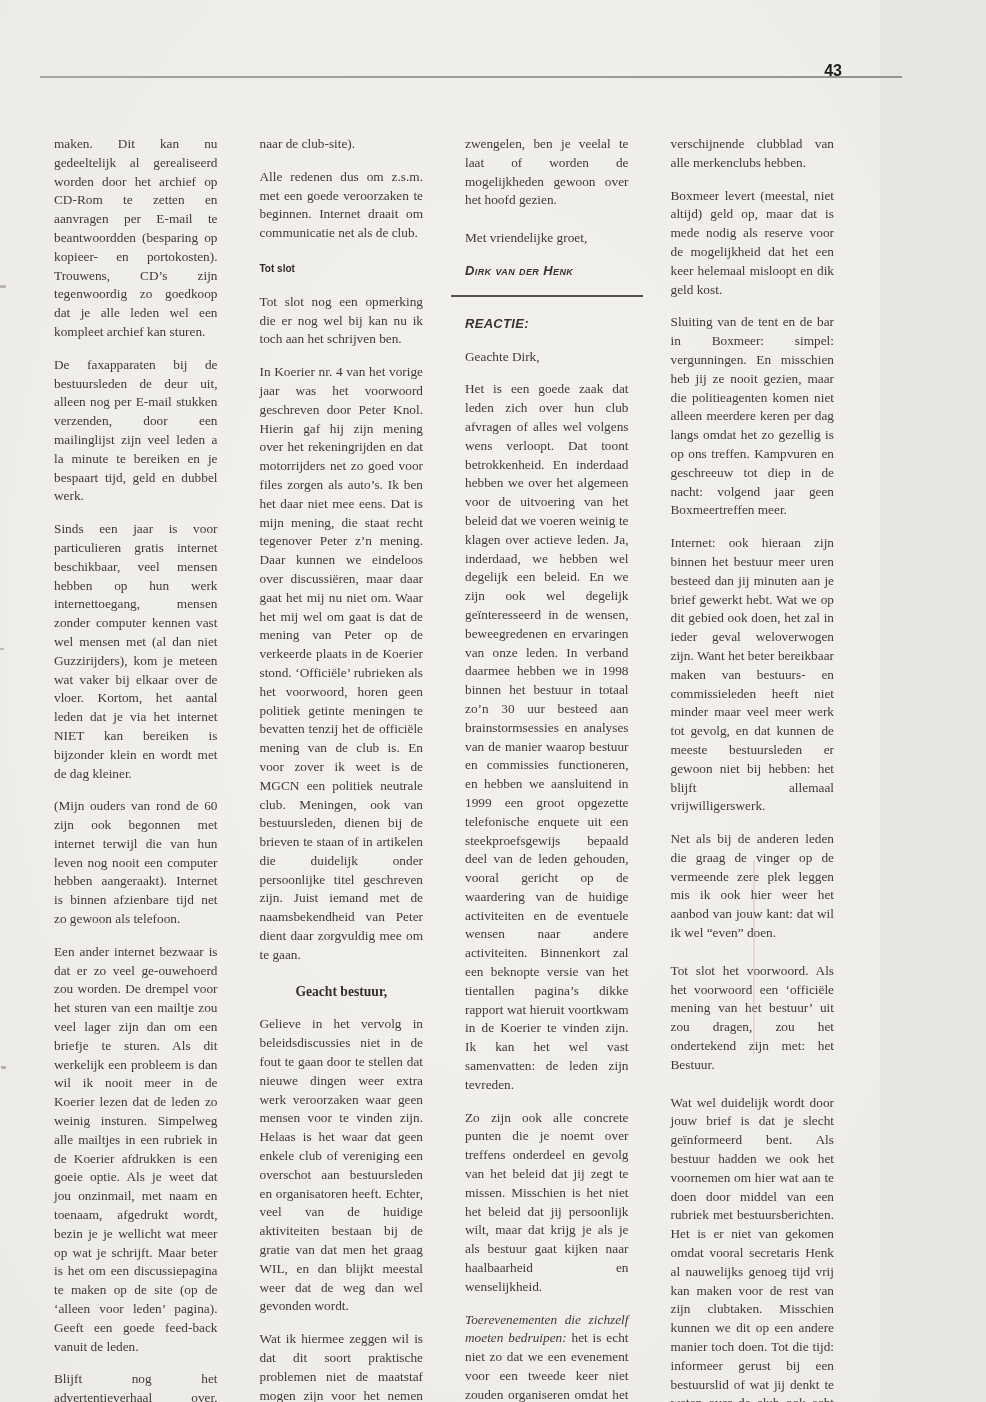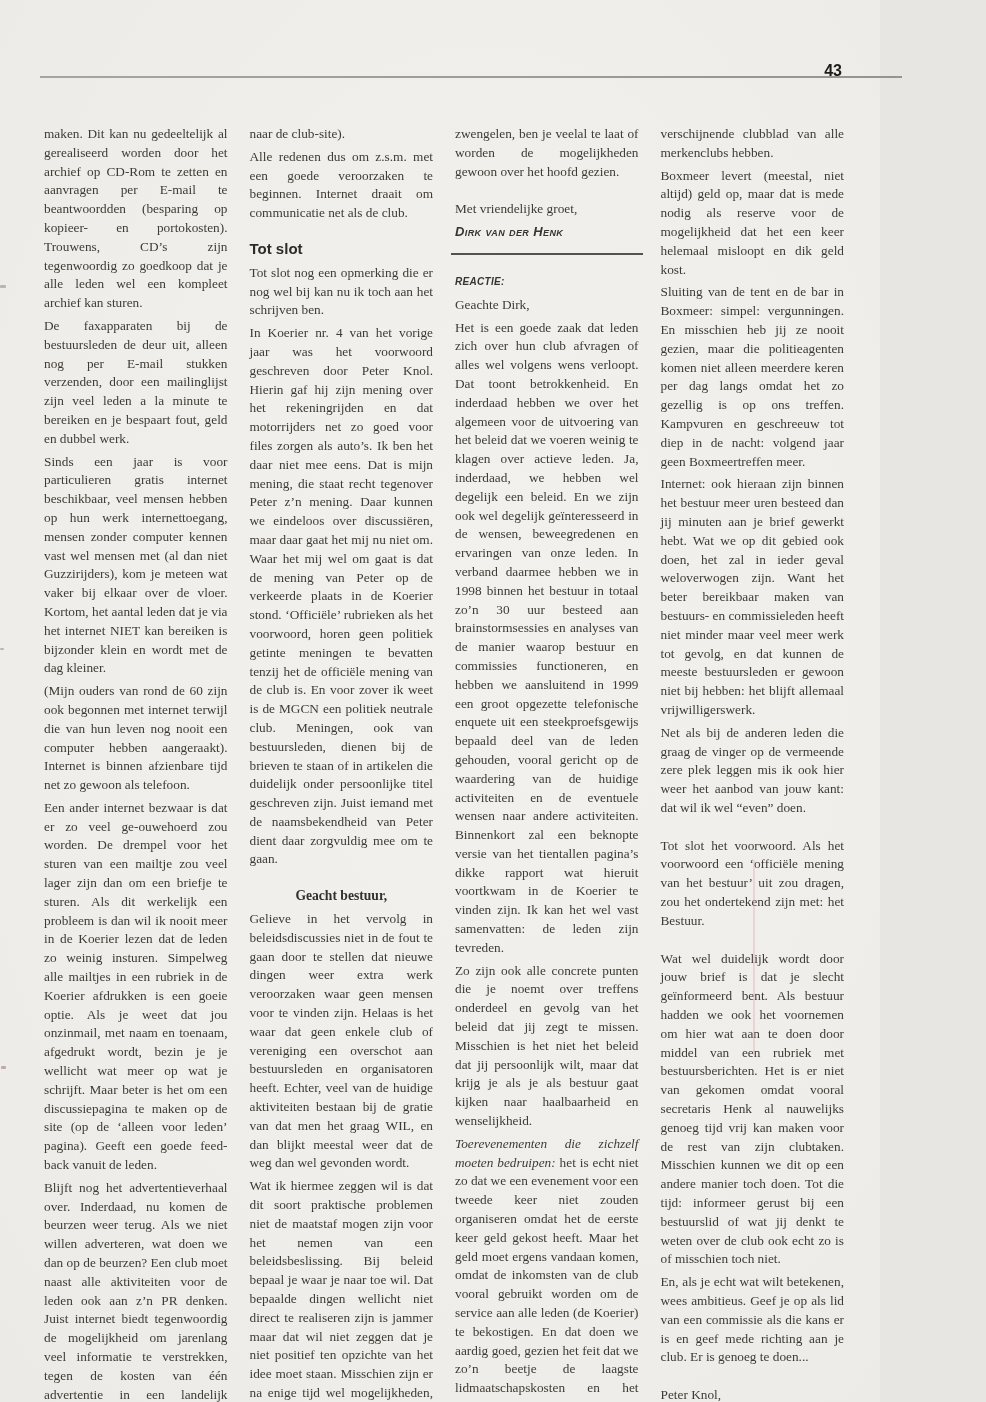--- a/index.html
+++ b/index.html
@@ -13,33 +13,33 @@
   .header-rule{position:absolute;top:76px;left:40px;width:862px;height:2px;
                background:linear-gradient(to right,#a7a5a2,#969492);}
   .page-number{position:absolute;top:62px;right:38px;
                font-family:"Liberation Sans","DejaVu Sans",sans-serif;
                font-weight:bold;font-size:16px;color:#1e1c1a;}
   
   .columns{position:absolute;top:121px;left:40px;right:32px;bottom:40px;
            display:flex;gap:14px;}
   .col{flex:1 1 0;min-width:0;font-size:13.3px;line-height:18.8px;
        text-align:justify;color:#3f3a33;}
-  .col p{margin:4px;}
+  .col p{margin:14px;}
   .col .gap{margin-top:19px;}
   .h-sans{font-family:"Liberation Sans","DejaVu Sans",sans-serif;
-          font-weight:bold;font-size:15px;text-align:left;
+          font-weight:bold;font-size:10px;text-align:left;
           margin-top:17px !important;margin-bottom:5px !important;color:#2e2a25;}
   .h-serif{font-weight:bold;text-align:center;font-size:13.6px;
            margin-top:18px !important;color:#332f29;}
   .closing{text-align:left;}
   .sig{font-family:"Liberation Sans","DejaVu Sans",sans-serif;
        font-style:italic;font-variant:small-caps;font-weight:600;
        font-size:13px;letter-spacing:.4px;text-align:left;color:#38342e;}
   .label{font-family:"Liberation Sans","DejaVu Sans",sans-serif;
-         font-style:italic;font-weight:700;font-size:10px;
+         font-style:italic;font-weight:700;font-size:13px;
          letter-spacing:.3px;text-align:left;margin-top:2px !important;color:#38342e;}
   .col-rule{border:0;border-top:2px solid #56524d;height:0;
             margin:11px 0 18px 0;}
   em.lead{font-style:italic;}
   
   .speck{position:absolute;background:#b9b6b1;border-radius:1px;}
   .speck.s1{left:0;top:285px;width:6px;height:3px;}
   .speck.s2{left:0;top:648px;width:4px;height:2px;}
   .speck.s3{left:1px;top:1066px;width:5px;height:3px;background:#c2a9a5;}
   .scan-line{position:absolute;left:753px;top:860px;width:2px;height:195px;
@@ -47,21 +47,21 @@
 </style>
 </head>
 <body>
 
 <div class="page">
   <div class="header-rule"></div>
   <div class="page-number">43</div>
   <div class="columns">
       <div class="col">
         <p class="p">maken. Dit kan nu gedeeltelijk al gerealiseerd worden door het archief op CD-Rom te zetten en aanvragen per E-mail te beantwoordden (besparing op kopieer- en portokosten). Trouwens, CD’s zijn tegenwoordig zo goedkoop dat je alle leden wel een kompleet archief kan sturen.</p>
-        <p class="p">De faxapparaten bij de bestuursleden de deur uit, alleen nog per E-mail stukken verzenden, door een mailinglijst zijn veel leden a la minute te bereiken en je bespaart fout, geld en dubbel werk.</p>
+        <p class="p">De faxapparaten bij de bestuursleden de deur uit, alleen nog per E-mail stukken verzenden, door een mailinglijst zijn veel leden a la minute te bereiken en je bespaart tijd, geld en dubbel werk.</p>
         <p class="p">Sinds een jaar is voor particulieren gratis internet beschikbaar, veel mensen hebben op hun werk internettoegang, mensen zonder computer kennen vast wel mensen met (al dan niet Guzzirijders), kom je meteen wat vaker bij elkaar over de vloer. Kortom, het aantal leden dat je via het internet NIET kan bereiken is bijzonder klein en wordt met de dag kleiner.</p>
         <p class="p">(Mijn ouders van rond de 60 zijn ook begonnen met internet terwijl die van hun leven nog nooit een computer hebben aangeraakt). Internet is binnen afzienbare tijd net zo gewoon als telefoon.</p>
         <p class="p">Een ander internet bezwaar is dat er zo veel ge-ouwehoerd zou worden. De drempel voor het sturen van een mailtje zou veel lager zijn dan om een briefje te sturen. Als dit werkelijk een probleem is dan wil ik nooit meer in de Koerier lezen dat de leden zo weinig insturen. Simpelweg alle mailtjes in een rubriek in de Koerier afdrukken is een goeie optie. Als je weet dat jou onzinmail, met naam en toenaam, afgedrukt wordt, bezin je je wellicht wat meer op wat je schrijft. Maar beter is het om een discussiepagina te maken op de site (op de ‘alleen voor leden’ pagina). Geeft een goede feed-back vanuit de leden.</p>
         <p class="p">Blijft nog het advertentieverhaal over. Inderdaad, nu komen de beurzen weer terug. Als we niet willen adverteren, wat doen we dan op de beurzen? Een club moet naast alle aktiviteiten voor de leden ook aan z’n PR denken. Juist internet biedt tegenwoordig de mogelijkheid om jarenlang veel informatie te verstrekken, tegen de kosten van één advertentie in een landelijk dagblad. Precies aan de doelgroep gericht (mensen die niet geinteresseerd zijn gaan toch niet op zoek</p>
       </div>
       <div class="col">
         <p class="p">naar de club-site).</p>
         <p class="p">Alle redenen dus om z.s.m. met een goede veroorzaken te beginnen. Internet draait om communicatie net als de club.</p>
         <p class="h-sans">Tot slot</p>
         <p class="p">Tot slot nog een opmerking die er nog wel bij kan nu ik toch aan het schrijven ben.</p>

